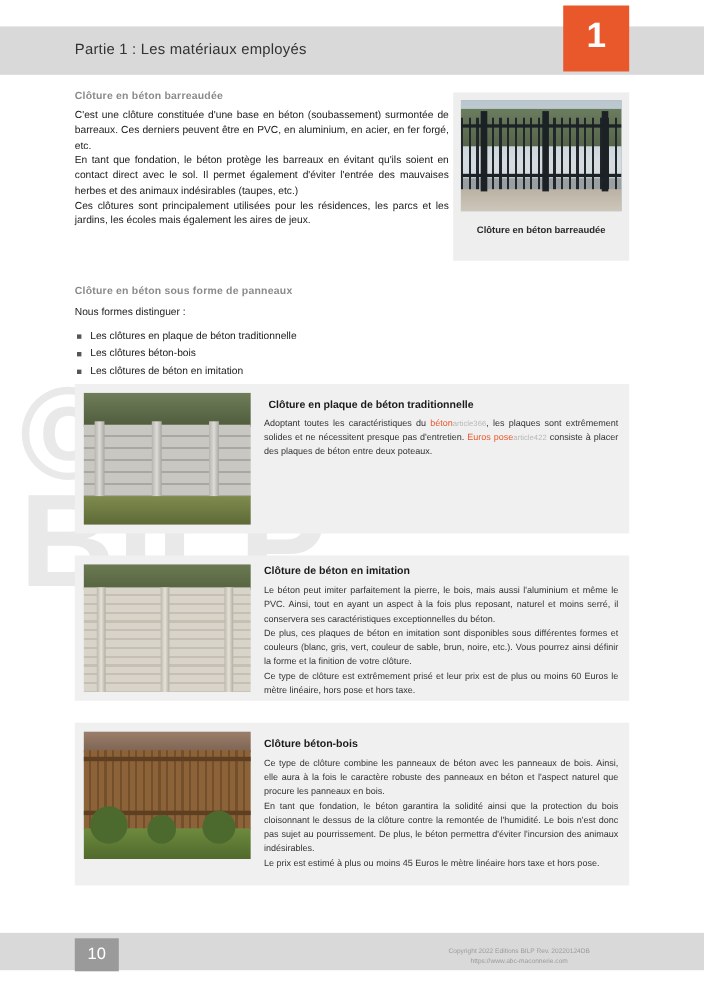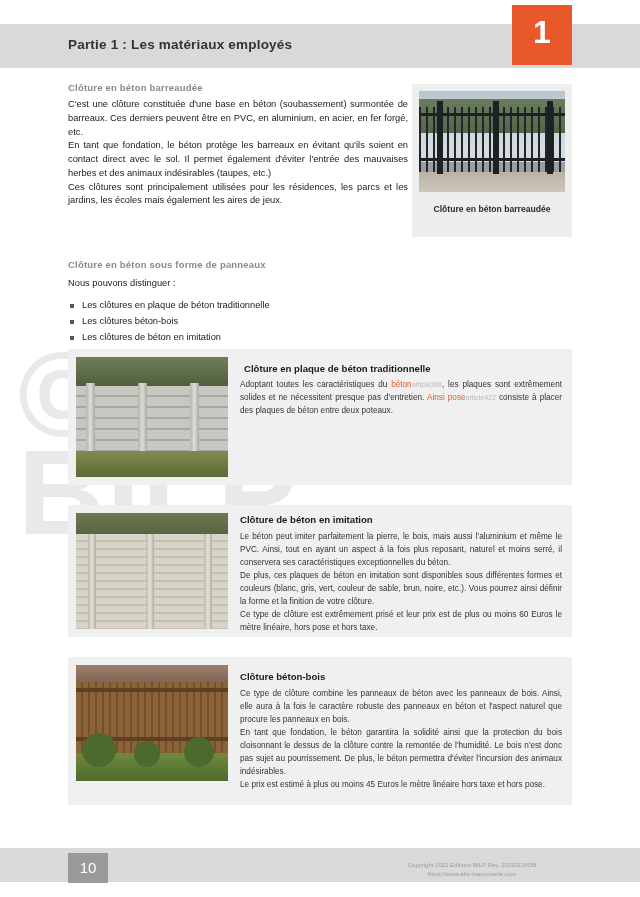--- a/index.html
+++ b/index.html
@@ -48,21 +48,21 @@
     width: 640px;
     height: 44px;
     background: #d9d9d9;
     z-index: 2;
   }
   .header-title {
     position: absolute;
     left: 68px;
     top: 37px;
     font-size: 13.5px;
-    font-weight: bold;
+    font-weight: normal;
     color: #333333;
     letter-spacing: 0.2px;
     z-index: 3;
   }
   .chapter-box {
     position: absolute;
     left: 512px;
     top: 5px;
     width: 60px;
     height: 60px;
@@ -341,41 +341,41 @@
       <div class="t-bars"></div>
       <div class="t-rail" style="top:22%"></div>
       <div class="t-rail" style="top:66%"></div>
       <div class="t-post" style="left:18px"></div>
       <div class="t-post" style="left:74px"></div>
       <div class="t-post" style="left:128px"></div>
     </div>
     <div class="fig-top-cap">Clôture en béton barreaudée</div>
 
     <div class="sub-heading" id="h-panneaux">Clôture en béton sous forme de panneaux</div>
-    <div class="body-text" id="p-distinguer">Nous pouvons distinguer :</div>
+    <div class="body-text" id="p-distinguer">Nous formes distinguer :</div>
 
     <ul class="bullet-list">
       <li>Les clôtures en plaque de béton traditionnelle</li>
       <li>Les clôtures béton-bois</li>
       <li>Les clôtures de béton en imitation</li>
     </ul>
 
     <div class="block" id="block1"></div>
     <div class="block-img" id="block1-img">
       <div class="sky b1-sky"></div>
       <div class="b1-trees"></div>
       <div class="b1-wall"></div>
       <div class="b1-post" style="left:10px"></div>
       <div class="b1-post" style="left:62px"></div>
       <div class="b1-post" style="left:114px"></div>
       <div class="b1-grass"></div>
     </div>
     <div class="block-title" id="block1-title">Clôture en plaque de béton traditionnelle</div>
     <div class="block-text" id="block1-text">
-      <span>Adoptant toutes les caractéristiques du </span><span class="lnk">béton</span><span class="ref">article366</span><span>, les plaques sont extrêmement solides et ne nécessitent presque pas d'entretien. </span><span class="lnk">Ainsi pose</span><span class="ref">article422</span><span> consiste à placer des plaques de béton entre deux poteaux.</span>
+      <span>Adoptant toutes les caractéristiques du </span><span class="lnk">béton</span><span class="ref">article366</span><span>, les plaques sont extrêmement solides et ne nécessitent presque pas d'entretien. </span><span class="lnk">Euros pose</span><span class="ref">article422</span><span> consiste à placer des plaques de béton entre deux poteaux.</span>
     </div>
 
     <div class="block" id="block2"></div>
     <div class="block-img" id="block2-img">
       <div class="sky b2-sky"></div>
       <div class="b2-veg"></div>
       <div class="b2-wall"></div>
       <div class="b2-post" style="left:12px"></div>
       <div class="b2-post" style="left:70px"></div>
       <div class="b2-post" style="left:128px"></div>

